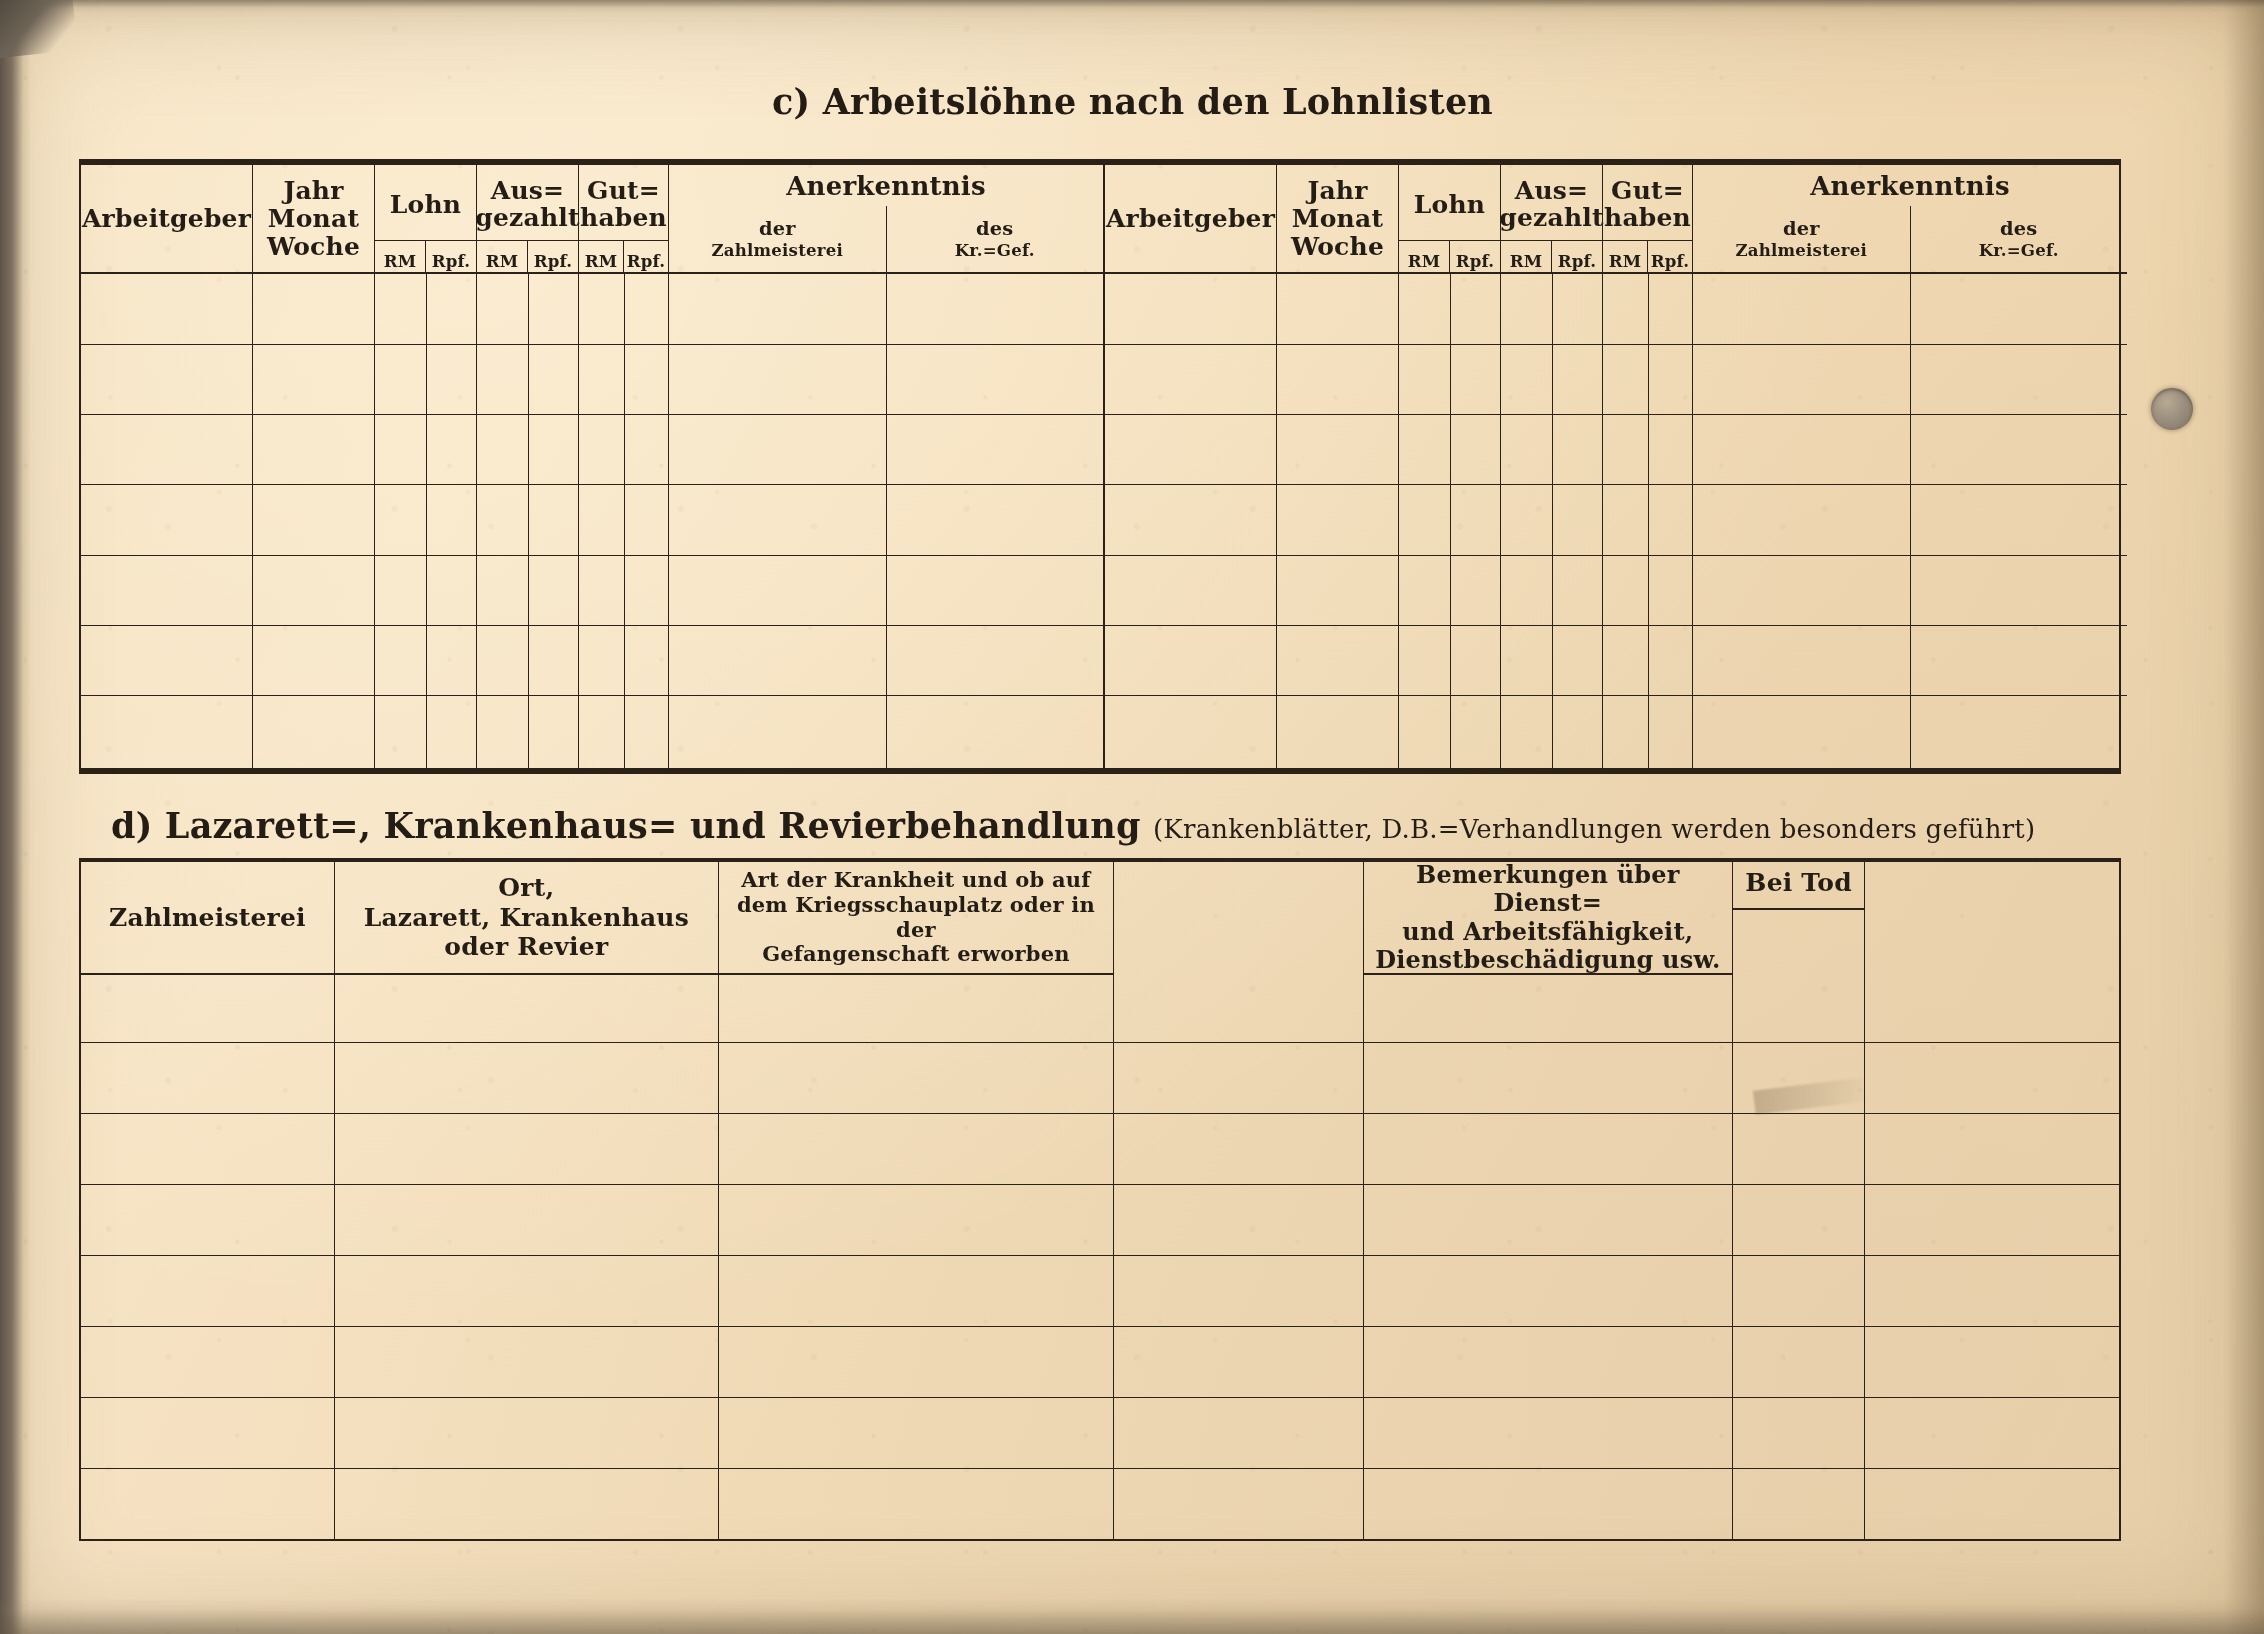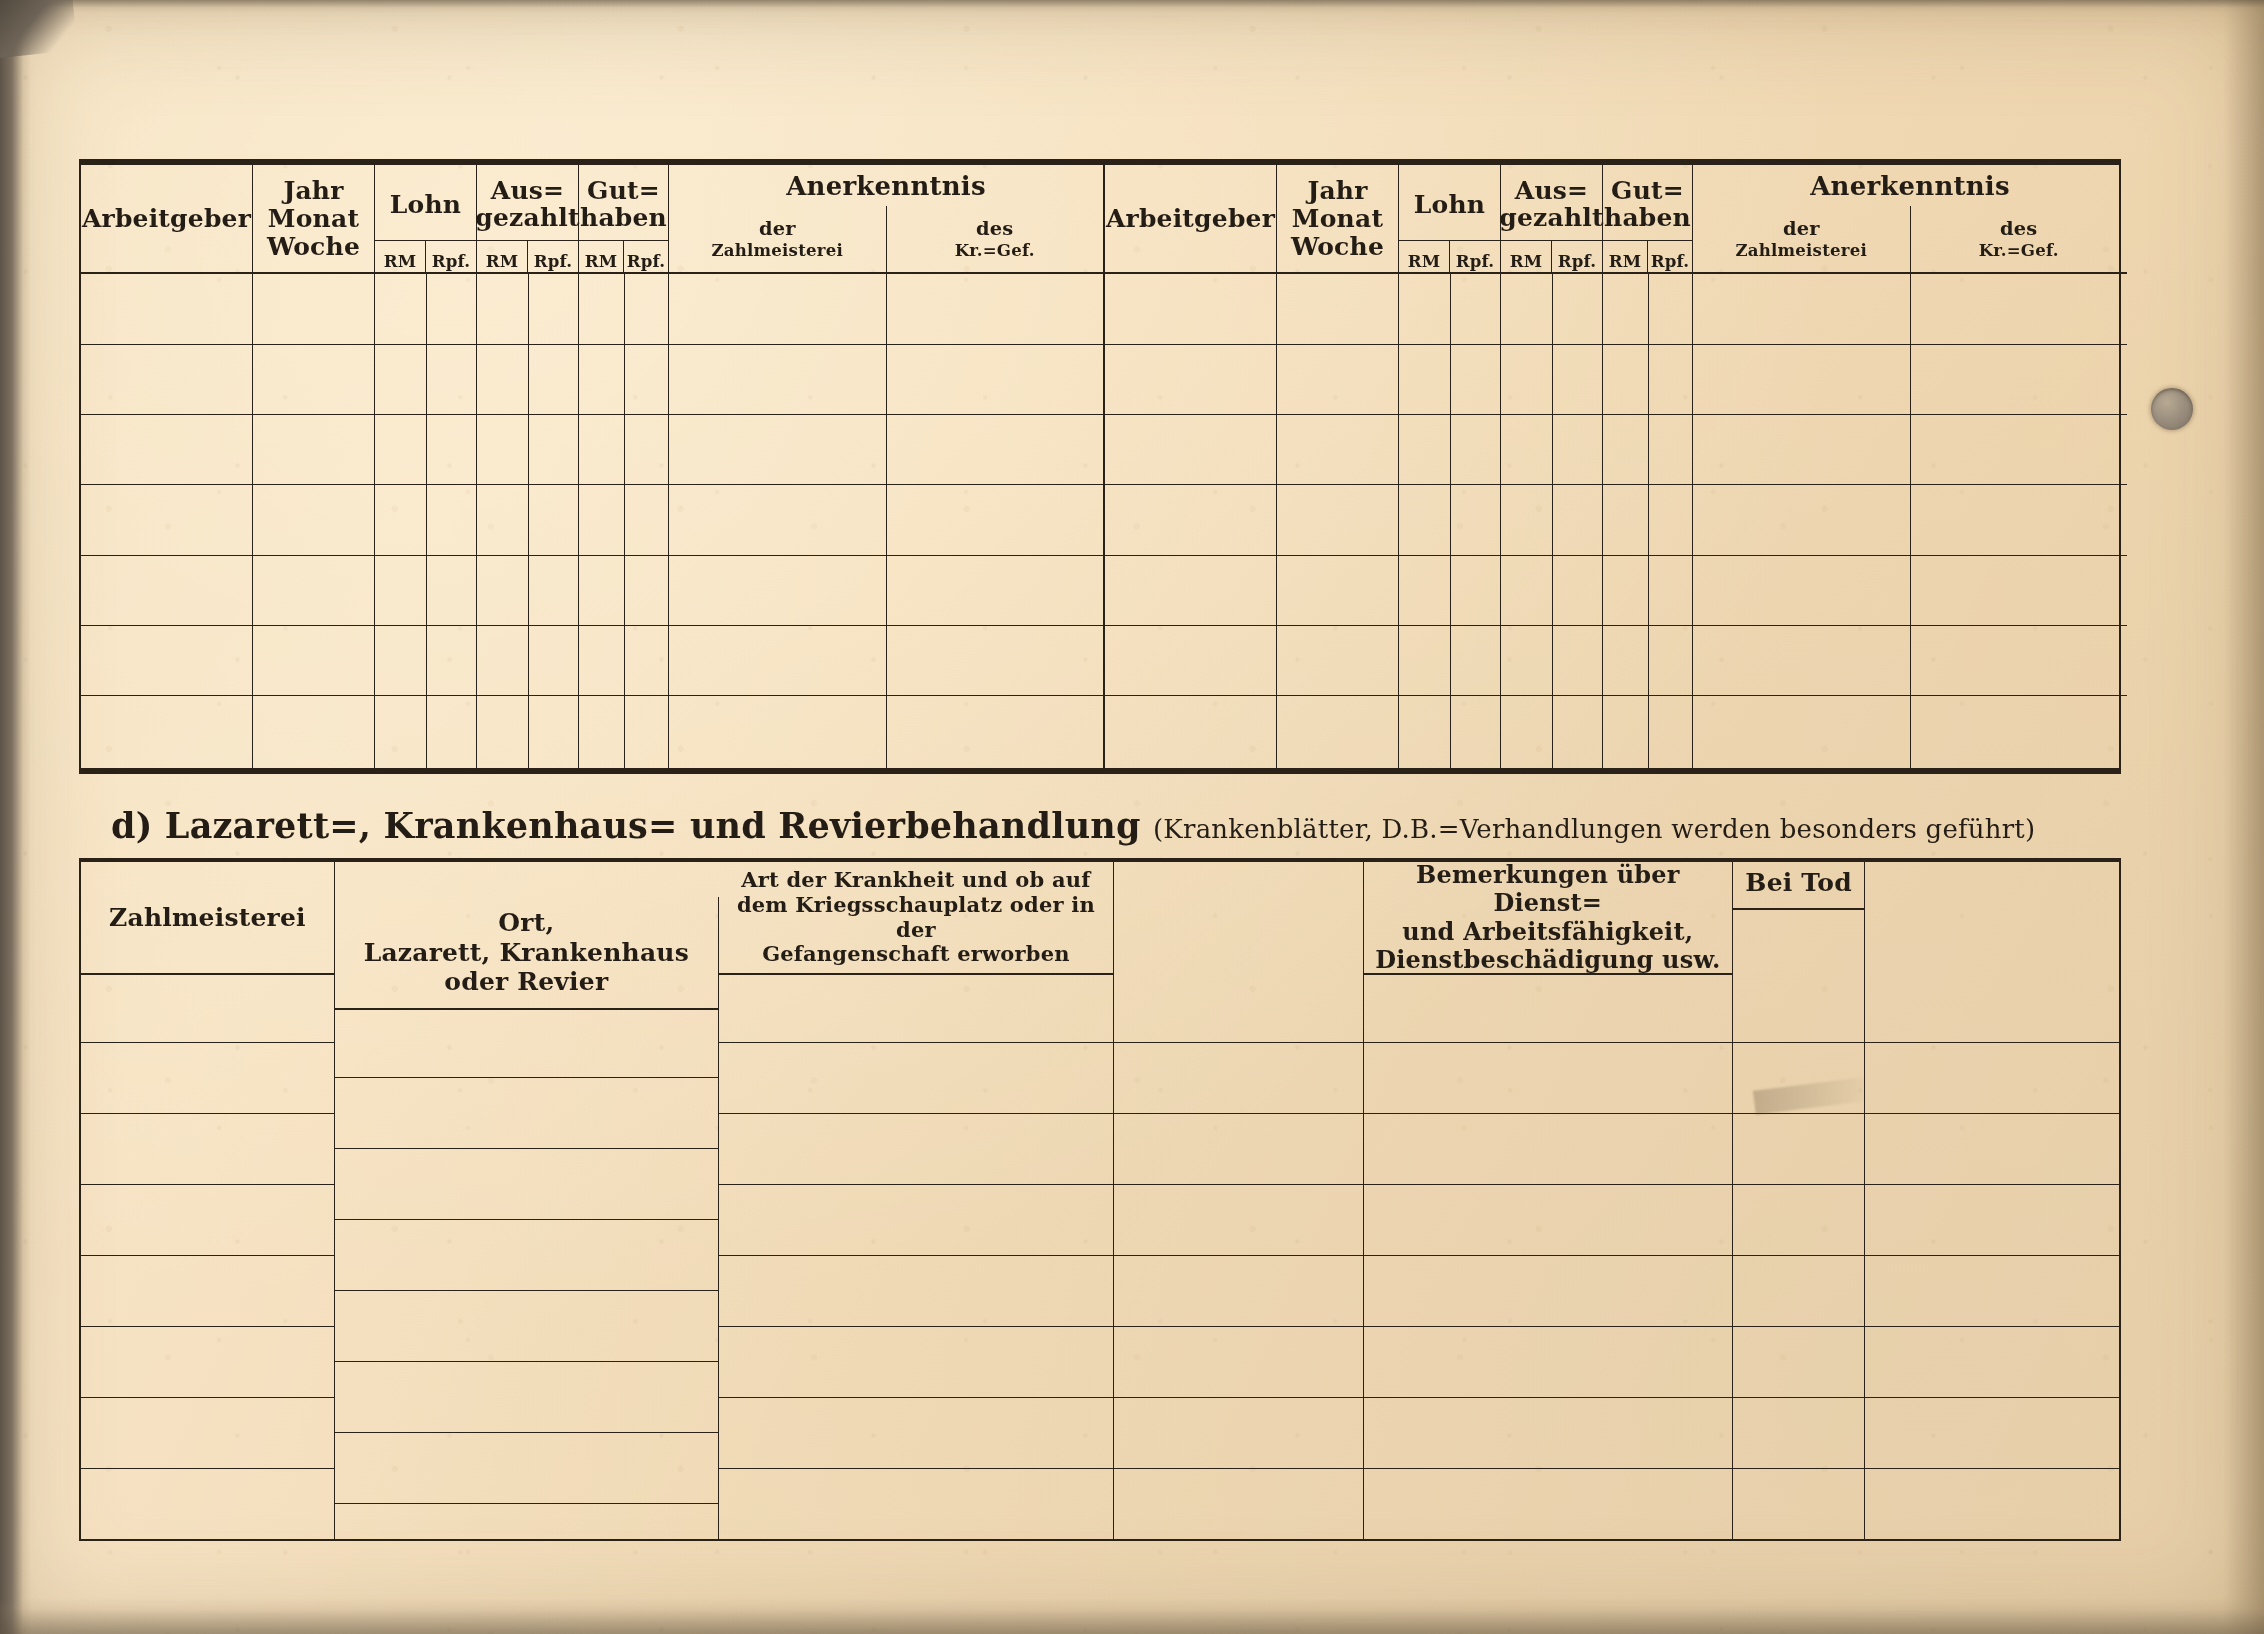--- a/index.html
+++ b/index.html
@@ -236,21 +236,21 @@
   .d-head {
     box-sizing: border-box;
     height: 113px;
     border-bottom: 2.8px solid #2a2218;
     display: flex; align-items: center; justify-content: center;
     text-align: center; line-height: 1.18;
     padding: 0 5.5px;
   }
 
   .d-aufnahme { width: 255px; }
-  .d-ort      { width: 386px; margin-top: 35px; }
+  .d-ort      { width: 386px; }
   .d-entl     { width: 251px; }
   .d-bem      { width: 371px; }
   .d-tod      { width: 133px; }
   .d-datum    { width: 255px; }
   .fs27 { font-size: 25px; }
 
   
   .smudge {
     position: absolute;
     left: 1754px; top: 1084px;
@@ -262,20 +262,21 @@
     pointer-events: none;
   }
 </style>
 </head>
 <body>
 
 <div class="page">
 
   <div class="content">
 
+    <div class="sec-c-title fr">c) Arbeitslöhne nach den Lohnlisten</div>
 
     <div class="table-c">
 
       <div class="half left">
 
         <div class="col c-arbeitgeber">
           <div class="colhead fr fs27">Arbeitgeber</div>
           <div class="rules">
             <div class="rule" style="top:70px"></div>
               <div class="rule" style="top:140px"></div>

